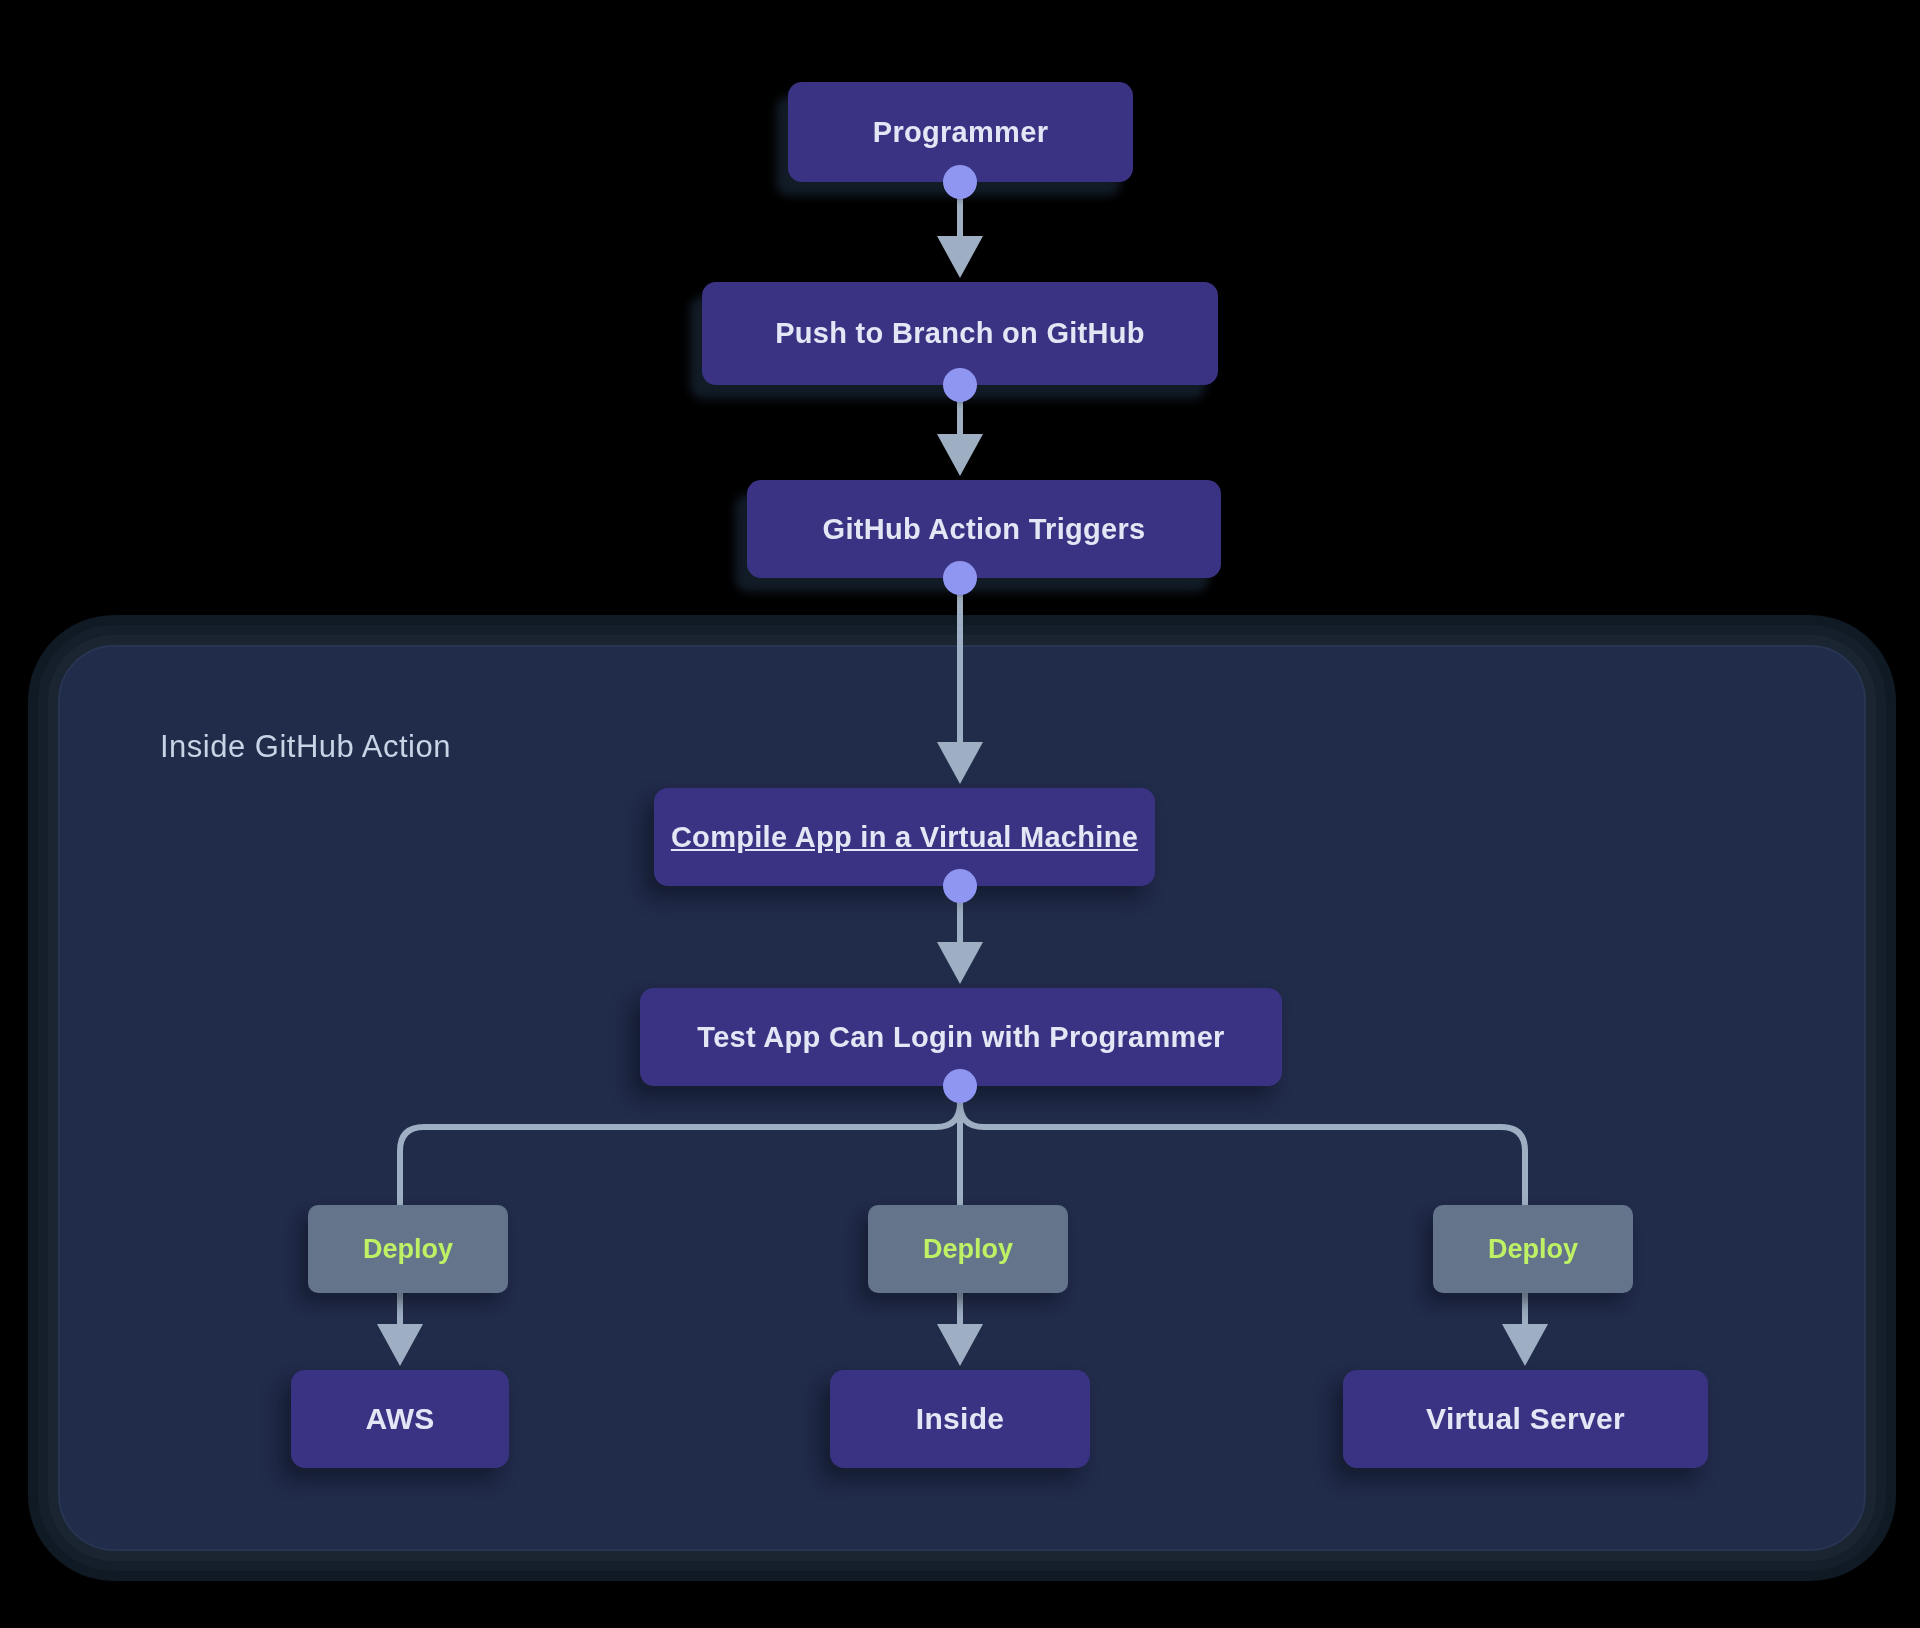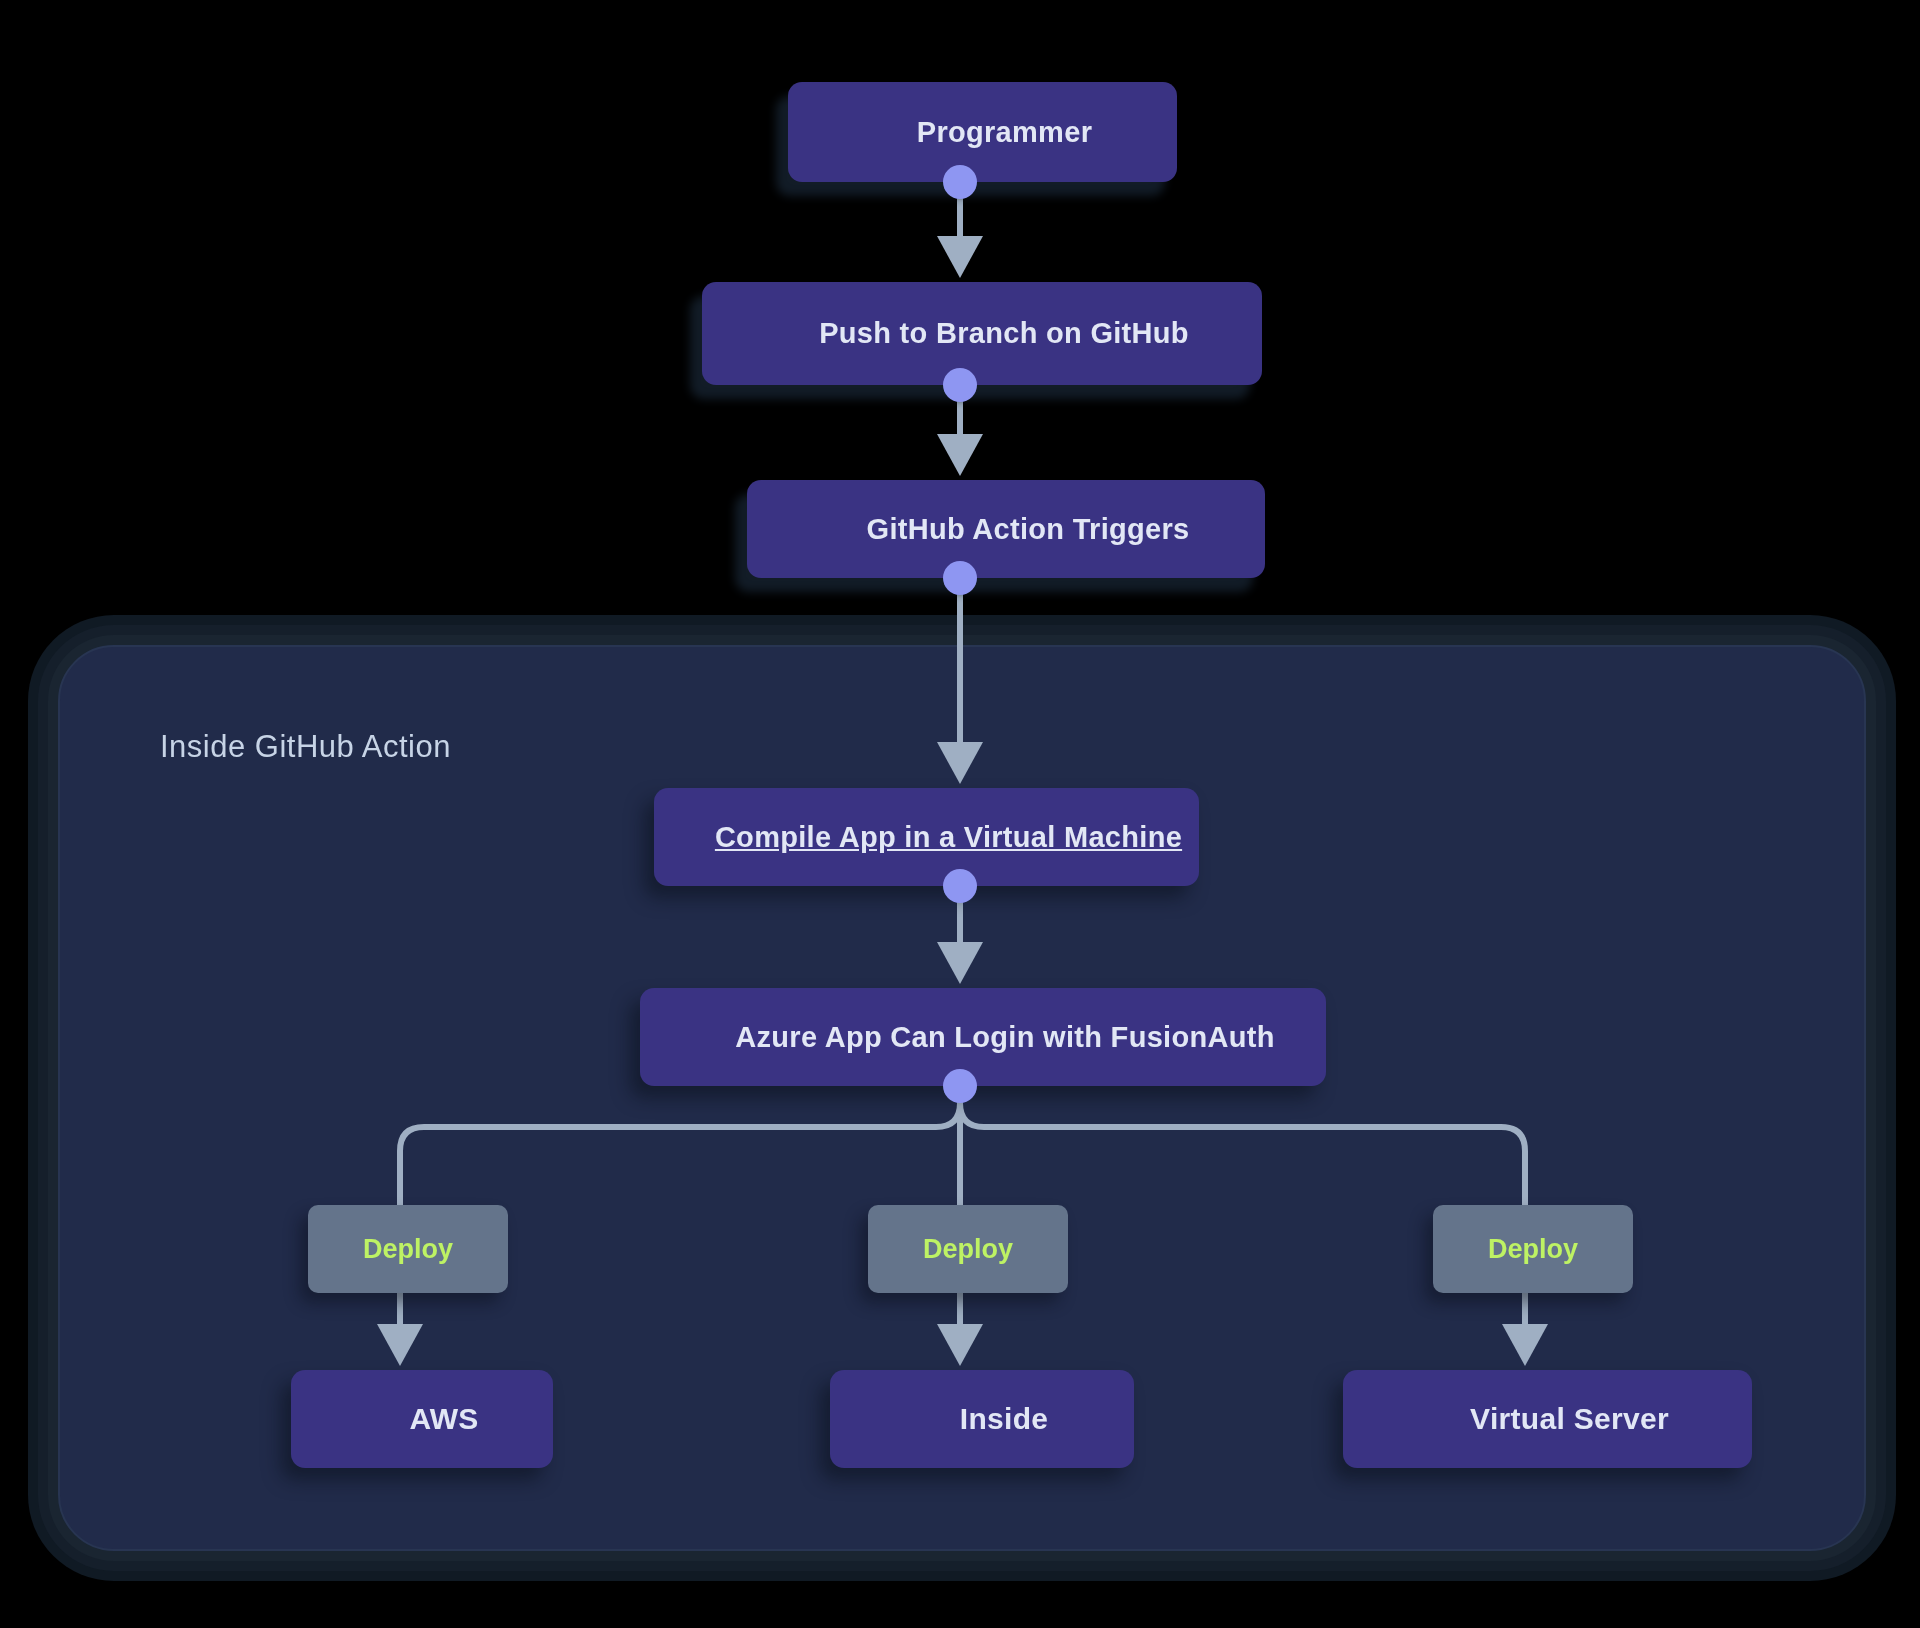--- a/index.html
+++ b/index.html
@@ -28,21 +28,21 @@
   }
   .container-label{
     position:absolute;left:100px;top:82px;
     color:var(--container-label-color);
     font-size:31px;font-weight:normal;letter-spacing:.5px;
   }
   .flow-node{
     position:absolute;display:flex;align-items:center;justify-content:center;
     background:var(--node-fill);color:var(--text-color);
     font-size:29px;font-weight:bold;letter-spacing:.3px;
-    border-radius:14px;z-index:3;text-align:center;padding-left:44px;
+    border-radius:14px;z-index:3;text-align:center;
   }
   .raised{box-shadow:-12px 14px 10px rgba(19,29,41,0.95);}
   .inner-shadow{box-shadow:-10px 12px 18px rgba(8,14,24,0.5);}
   .deploy-node{
     position:absolute;display:flex;align-items:center;justify-content:center;
     background:var(--deploy-fill);color:#bef264;
     font-size:27px;font-weight:bold;border-radius:10px;z-index:3;
     box-shadow:-8px 10px 16px rgba(8,14,24,0.45);
     margin-left:8px;
   }
@@ -94,21 +94,21 @@
 
   <div class="flow-node raised" style="left:723px;top:480px;width:474px;height:98px;margin-left:24px;">
     <span>GitHub Action Triggers</span>
   </div>
 
   <div class="flow-node inner-shadow" style="left:654px;top:788px;width:501px;height:98px;text-decoration:underline;">
     <span>Compile App in a Virtual Machine</span>
   </div>
 
   <div class="flow-node inner-shadow" style="left:640px;top:988px;width:642px;height:98px;">
-    <span>Azure App Can Login with FusionAuth</span>
+    <span>Test App Can Login with Programmer</span>
   </div>
 
   <div class="deploy-node" style="left:300px;top:1205px;width:200px;height:88px;">
     <span>Deploy</span>
   </div>
   <div class="deploy-node" style="left:860px;top:1205px;width:200px;height:88px;">
     <span>Deploy</span>
   </div>
   <div class="deploy-node" style="left:1425px;top:1205px;width:200px;height:88px;">
     <span>Deploy</span>

